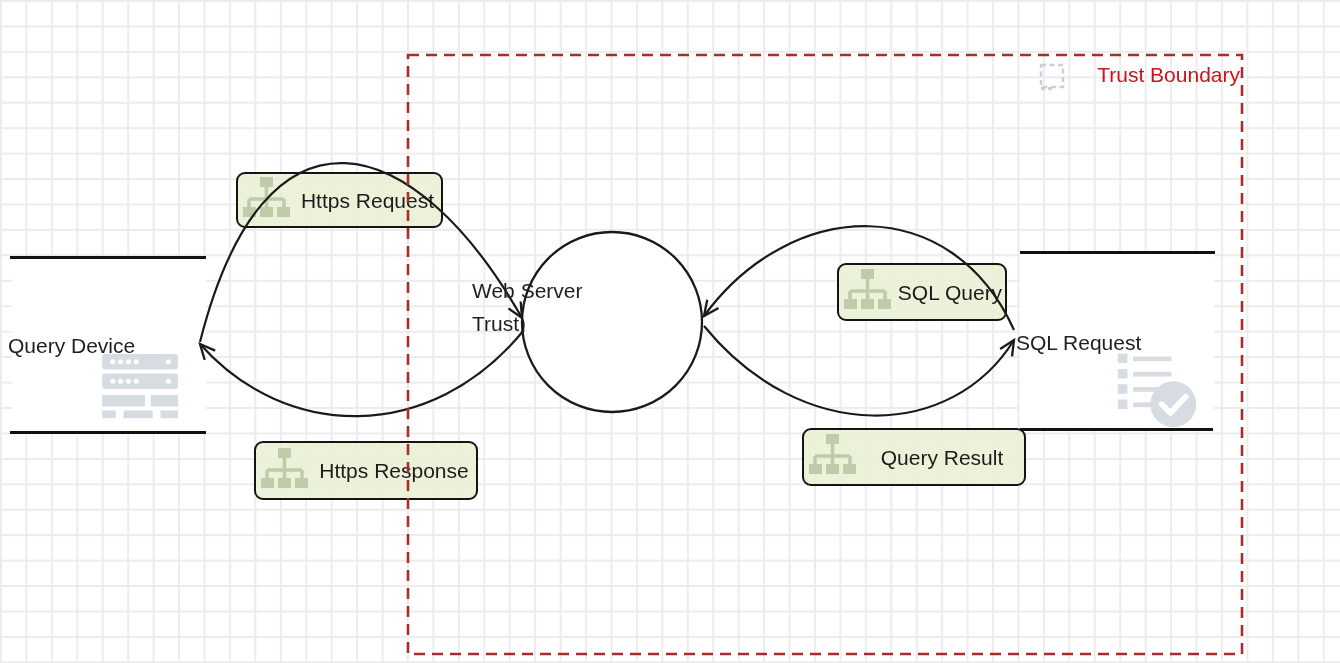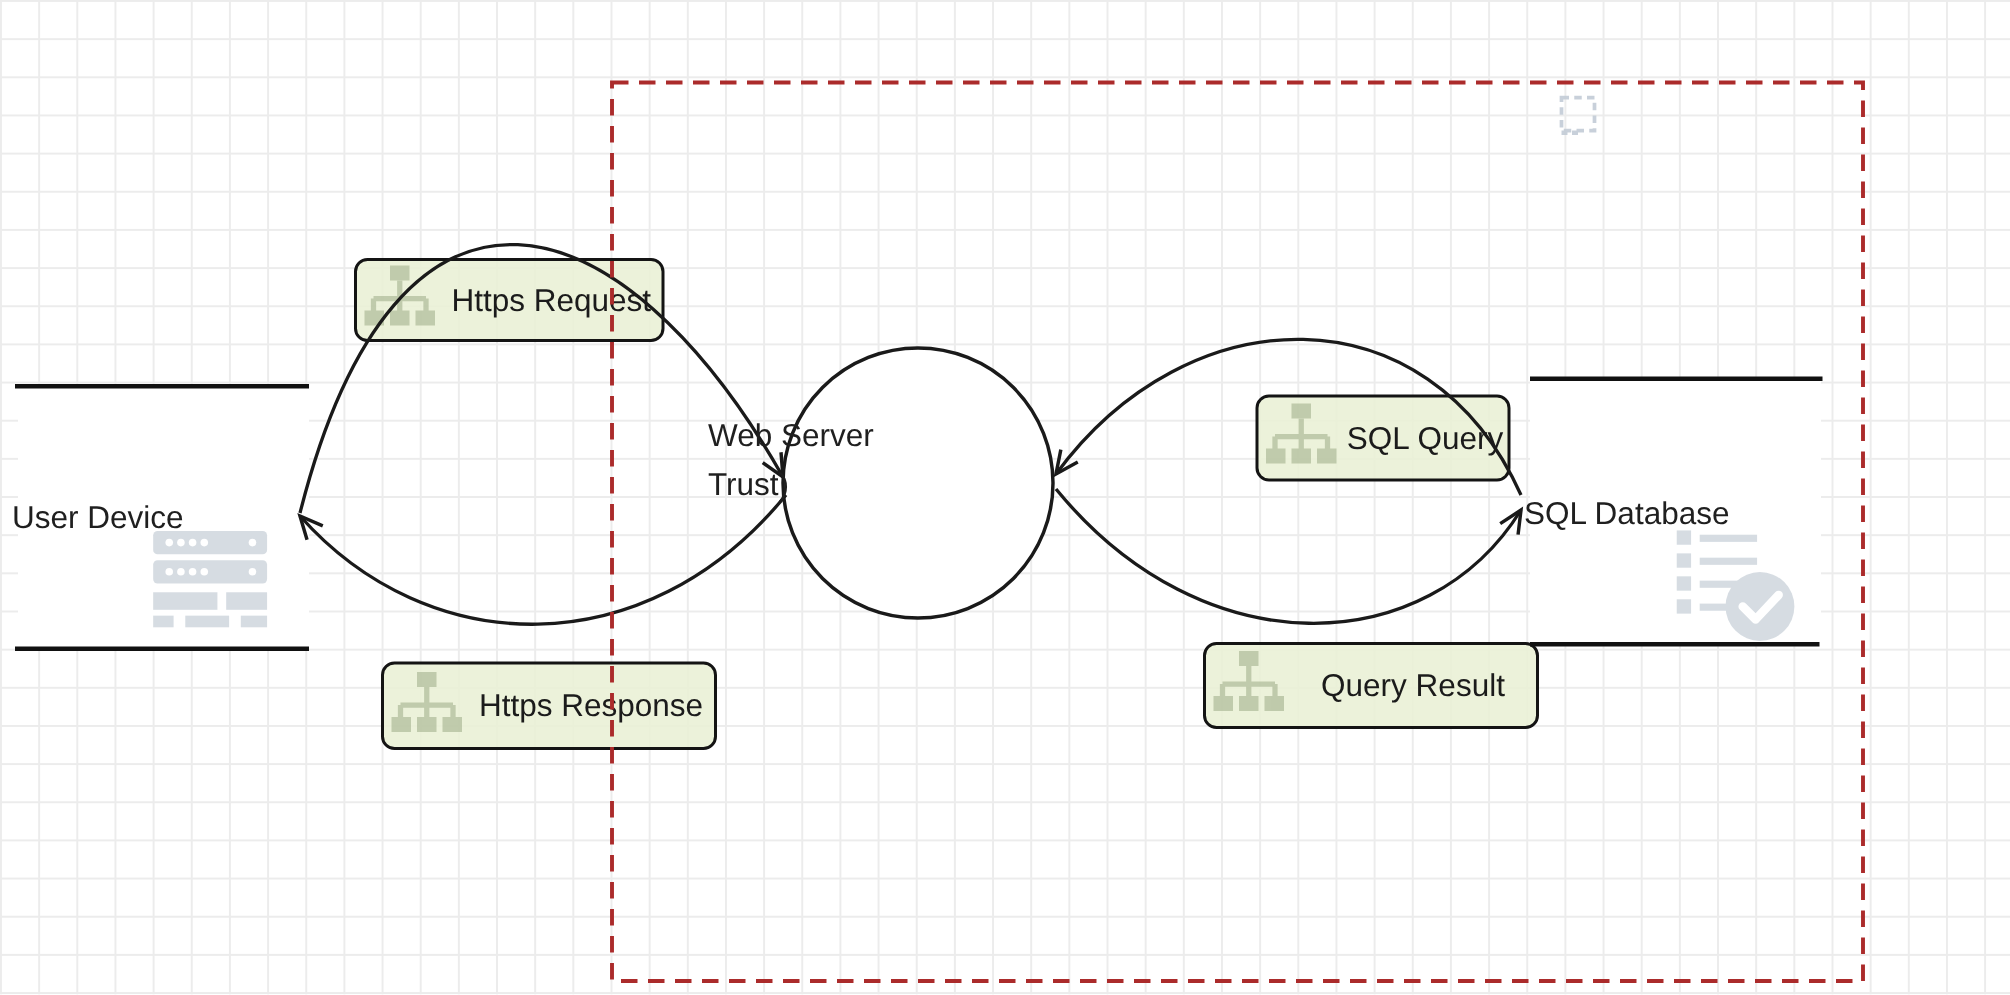--- a/index.html
+++ b/index.html
@@ -183,23 +183,24 @@
   </span>
 
   <span class="watermark" style="left:1038px;top:62px;opacity:0.9">
     <svg viewBox="0 0 30 30" width="30" height="30">
       <rect x="3" y="3" width="22" height="22" fill="none" stroke="#c3ccd6" stroke-width="2.5" stroke-dasharray="5 3.5"></rect>
       <rect x="3" y="25" width="4" height="3" fill="#c3ccd6"></rect>
       <rect x="10" y="25" width="4" height="3" fill="#c3ccd6"></rect>
     </svg>
   </span>
 
-  <div class="node-text" style="left:8px;top:332px;width:200px">User Device</div>
+  <div class="node-text" style="left:8px;top:332px;width:200px">Query Device</div>
 
   <div class="node-text process-text" style="left:472px;top:274px;width:280px">
     <div>Web Server</div>
     <div>Trust)</div>
   </div>
 
-  <div class="node-text" style="left:1016px;top:329px;width:202px">SQL Database</div>
-
+  <div class="node-text" style="left:1016px;top:329px;width:202px">SQL Request</div>
+
+  <div class="tb-text" style="left:1060px;top:63px;width:180px">Trust Boundary</div>
 
 </div>
 
 </body></html>

